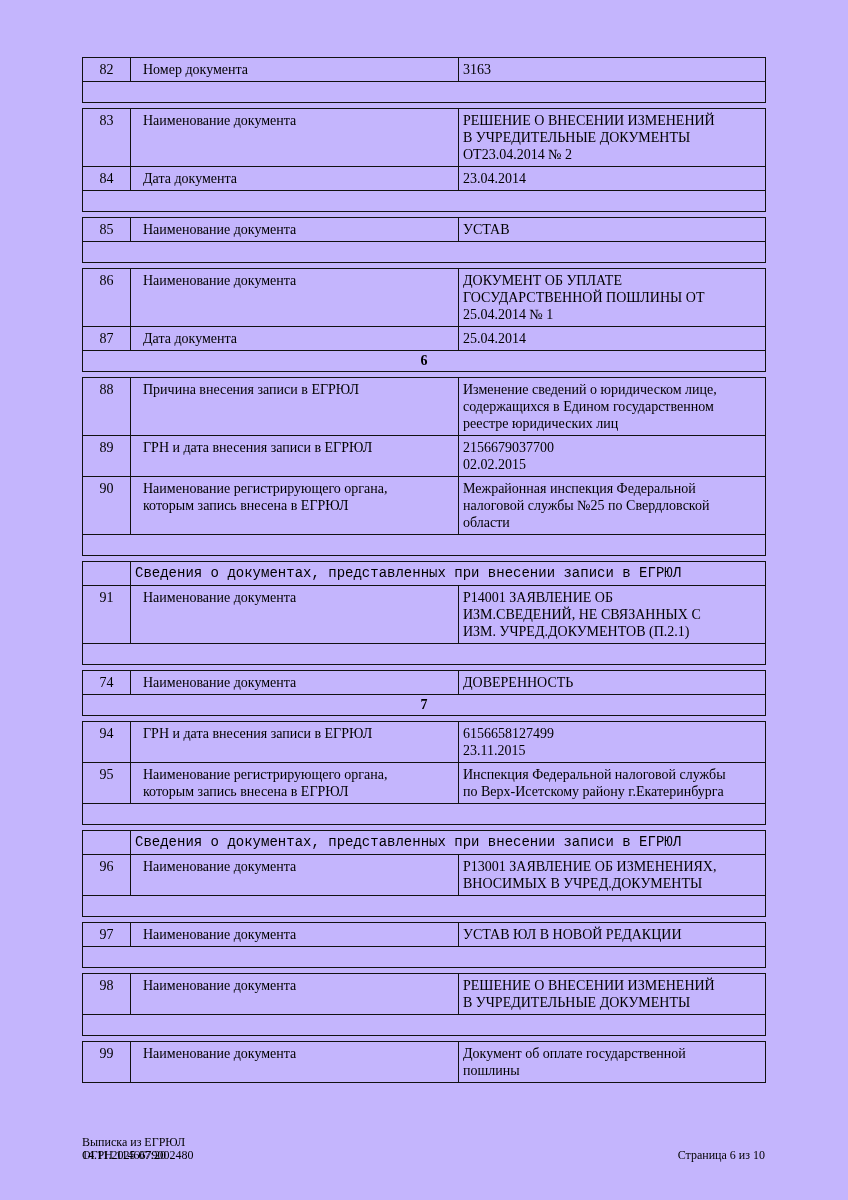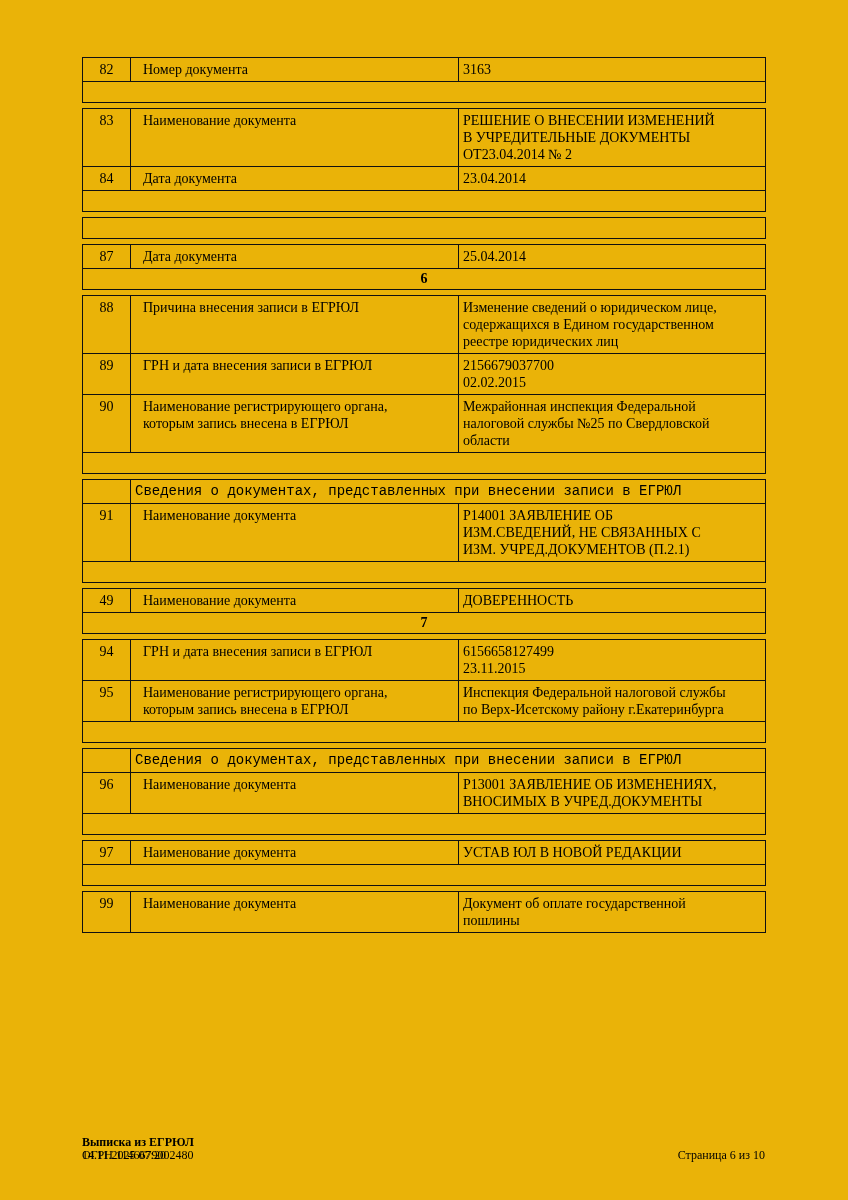--- a/index.html
+++ b/index.html
@@ -6,21 +6,21 @@
     margin: 0; padding: 0;
     width: 848px; height: 1200px;
     background: #ffffff;
     font-family: "Liberation Serif", serif;
     color: #000000;
   }
   .page {
     position: relative;
     width: 848px; height: 1200px;
     overflow: hidden;
-    background: #eab308;
+    background: #c4b5fd;
   }
   .doc-table {
     position: absolute;
     left: 82px; top: 57px;
     width: 683px;
   }
   table.seg {
     border-collapse: collapse;
     table-layout: fixed;
     width: 683px;
@@ -63,21 +63,21 @@
     font-family: Liberation Mono, monospace;
   }
   .footer {
     position: absolute;
     left: 82px; top: 1136px;
     width: 683px;
     font-size: 12px;
     line-height: 13px;
   }
   .f-left  { position: absolute; left: 0; top: 0; }
-  .f-left .f-line1 { font-weight: bold; }
+  .f-left .f-line1 { font-weight: normal; }
   .f-center {
     position: absolute; left: 0; right: 0; top: 13px;
     text-align: left;
   }
   .f-right { position: absolute; right: 0; top: 13px; text-align: center; }
 </style>
 </head>
 <body>
 
 <div class="page">
@@ -123,32 +123,44 @@
           </tr>
         </tbody>
       </table>
       <table class="seg">
         <colgroup>
           <col class="col-num">
           <col class="col-label">
           <col class="col-value">
         </colgroup>
         <tbody>
-          <tr class="r-spacer">
-            <td class="c-spacer" colspan="3"></td>
-          </tr>
-        </tbody>
-      </table>
-      <table class="seg">
-        <colgroup>
-          <col class="col-num">
-          <col class="col-label">
-          <col class="col-value">
-        </colgroup>
-        <tbody>
+          <tr class="r-data">
+            <td class="c-num">85</td>
+            <td class="c-label">Наименование документа</td>
+            <td class="c-value">УСТАВ</td>
+          </tr>
+          <tr class="r-spacer">
+            <td class="c-spacer" colspan="3"></td>
+          </tr>
+        </tbody>
+      </table>
+      <table class="seg">
+        <colgroup>
+          <col class="col-num">
+          <col class="col-label">
+          <col class="col-value">
+        </colgroup>
+        <tbody>
+          <tr class="r-data">
+            <td class="c-num">86</td>
+            <td class="c-label">Наименование документа</td>
+            <td class="c-value">ДОКУМЕНТ ОБ УПЛАТЕ
+ГОСУДАРСТВЕННОЙ ПОШЛИНЫ ОТ
+25.04.2014 № 1</td>
+          </tr>
           <tr class="r-data">
             <td class="c-num">87</td>
             <td class="c-label">Дата документа</td>
             <td class="c-value">25.04.2014</td>
           </tr>
           <tr class="r-section">
             <td class="c-section" colspan="3">6</td>
           </tr>
         </tbody>
       </table>
@@ -209,21 +221,21 @@
         </tbody>
       </table>
       <table class="seg">
         <colgroup>
           <col class="col-num">
           <col class="col-label">
           <col class="col-value">
         </colgroup>
         <tbody>
           <tr class="r-data">
-            <td class="c-num">49</td>
+            <td class="c-num">74</td>
             <td class="c-label">Наименование документа</td>
             <td class="c-value">ДОВЕРЕННОСТЬ</td>
           </tr>
           <tr class="r-section">
             <td class="c-section" colspan="3">7</td>
           </tr>
         </tbody>
       </table>
       <table class="seg">
         <colgroup>
@@ -276,20 +288,38 @@
         <colgroup>
           <col class="col-num">
           <col class="col-label">
           <col class="col-value">
         </colgroup>
         <tbody>
           <tr class="r-data">
             <td class="c-num">97</td>
             <td class="c-label">Наименование документа</td>
             <td class="c-value">УСТАВ ЮЛ В НОВОЙ РЕДАКЦИИ</td>
+          </tr>
+          <tr class="r-spacer">
+            <td class="c-spacer" colspan="3"></td>
+          </tr>
+        </tbody>
+      </table>
+      <table class="seg">
+        <colgroup>
+          <col class="col-num">
+          <col class="col-label">
+          <col class="col-value">
+        </colgroup>
+        <tbody>
+          <tr class="r-data">
+            <td class="c-num">98</td>
+            <td class="c-label">Наименование документа</td>
+            <td class="c-value">РЕШЕНИЕ О ВНЕСЕНИИ ИЗМЕНЕНИЙ
+В УЧРЕДИТЕЛЬНЫЕ ДОКУМЕНТЫ</td>
           </tr>
           <tr class="r-spacer">
             <td class="c-spacer" colspan="3"></td>
           </tr>
         </tbody>
       </table>
       <table class="seg">
         <colgroup>
           <col class="col-num">
           <col class="col-label">

